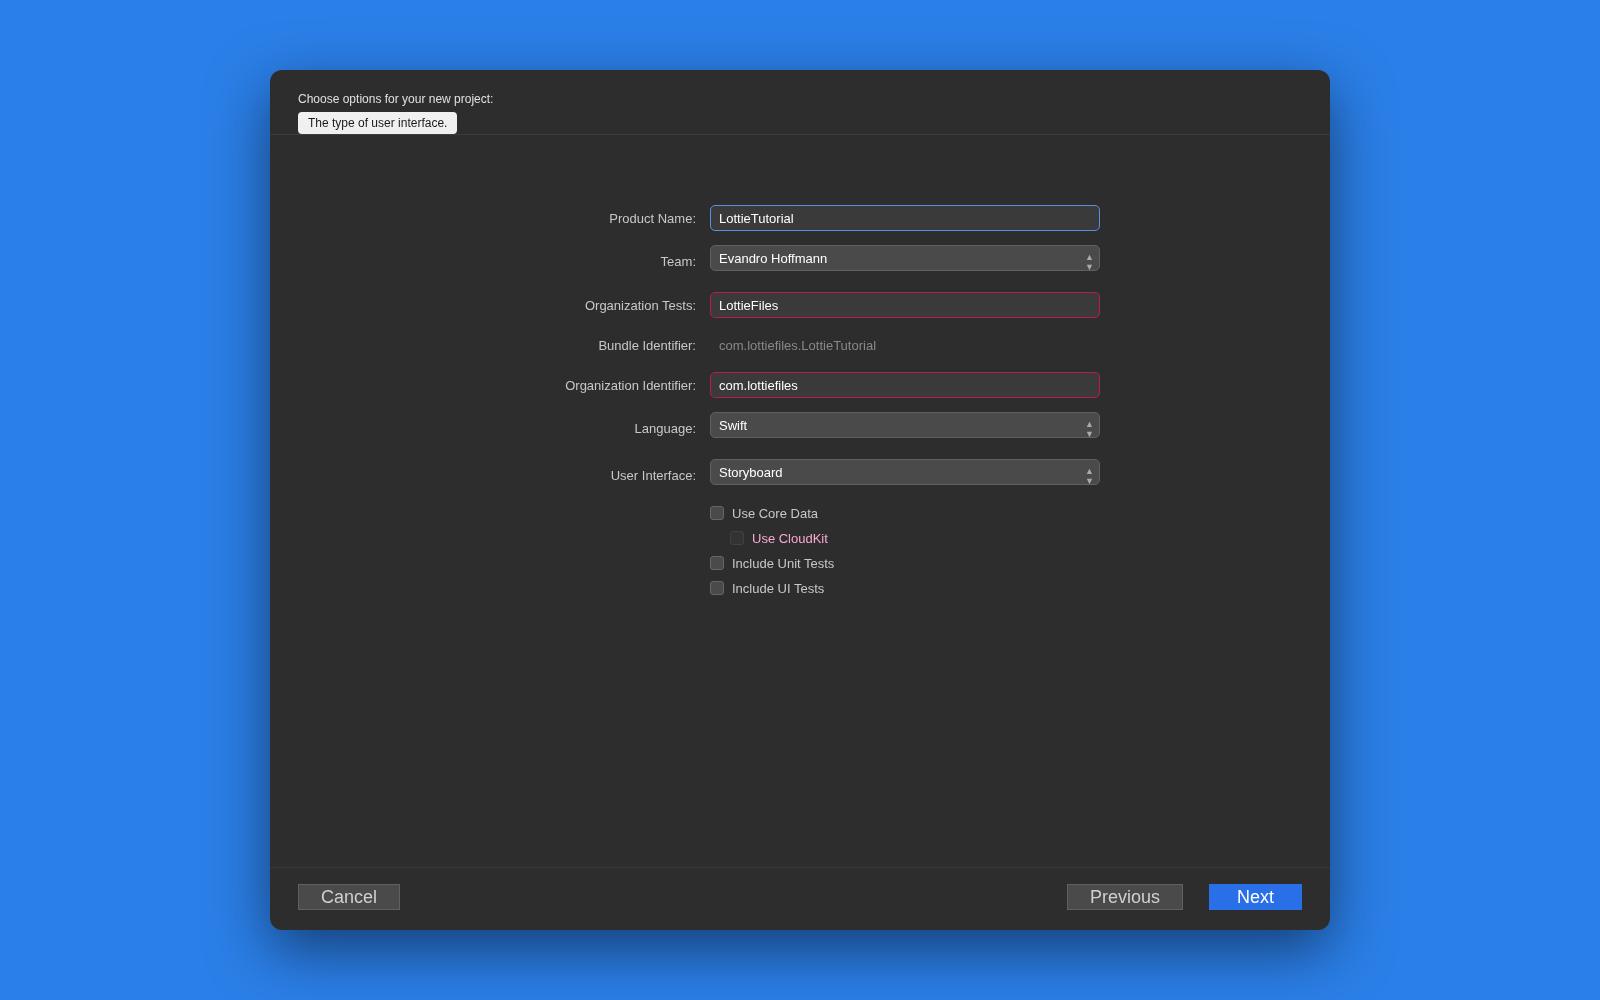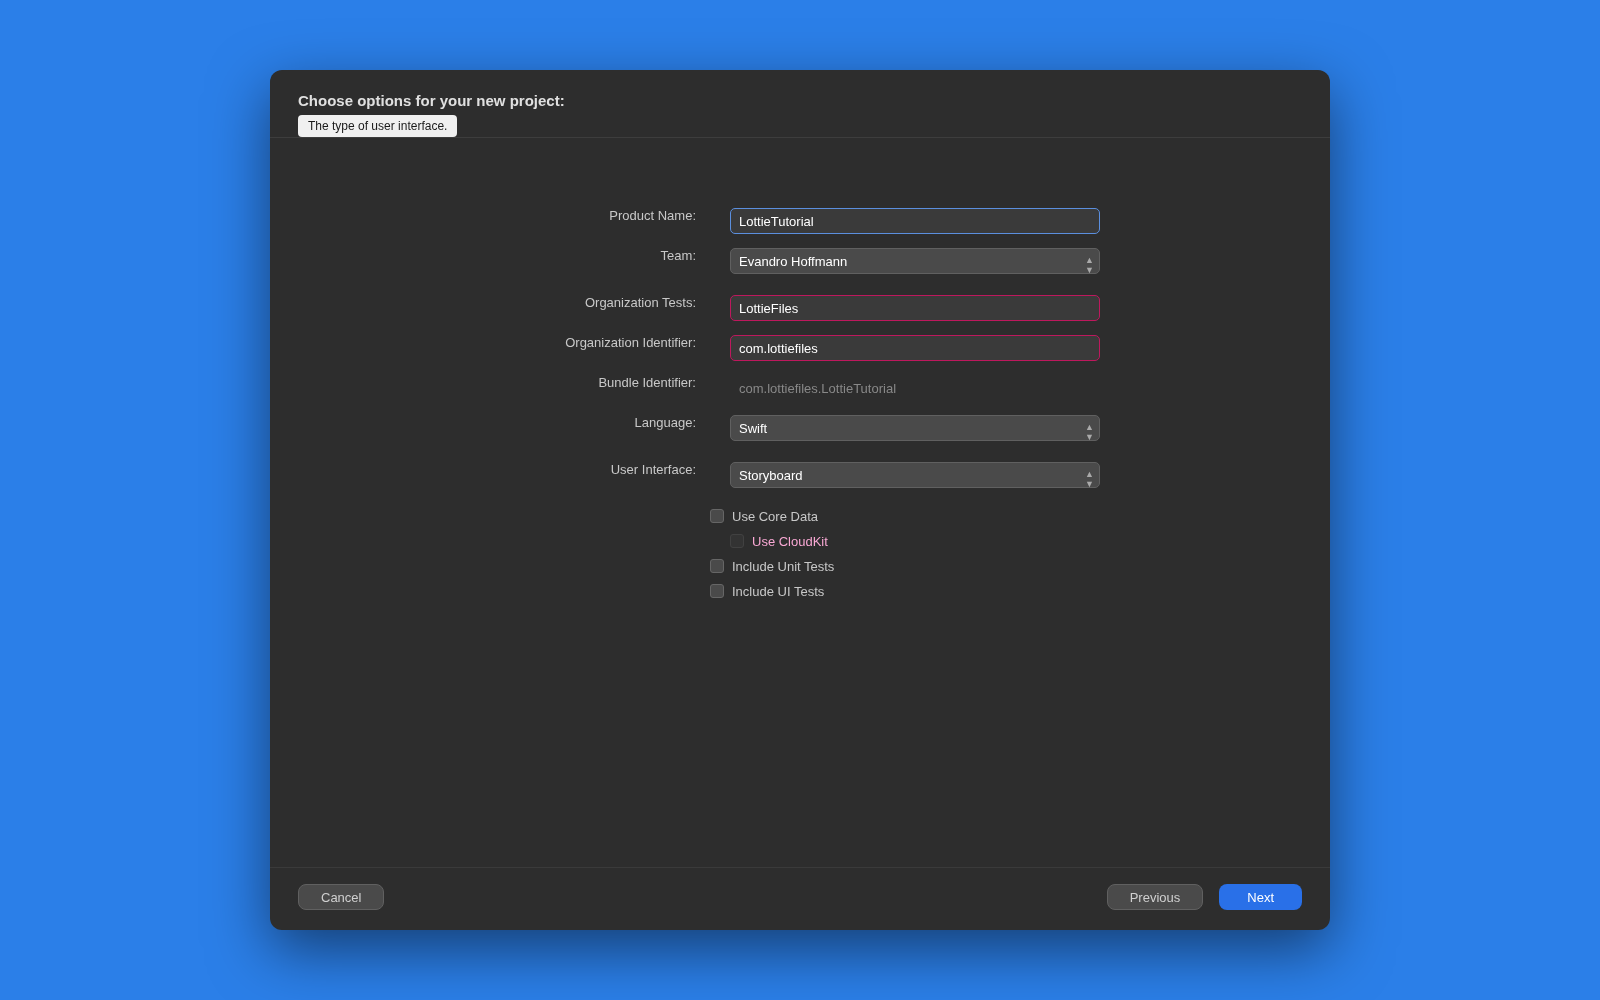--- a/index.html
+++ b/index.html
@@ -29,23 +29,23 @@
       flex-direction: column;
       position: relative;
     }
 
     .dialog-header {
       padding: 22px 28px 0 28px;
       position: relative;
     }
 
     .dialog-title {
-      font-size: 15px;
+      font-size: 12px;
       color: #e0e0e0;
-      font-weight: 700;
+      font-weight: 400;
       margin-bottom: 4px;
     }
 
     .tooltip {
       display: inline-block;
       background-color: #f0f0f0;
       color: #1a1a1a;
       font-size: 12px;
       padding: 4px 10px;
       border-radius: 4px;
@@ -59,22 +59,22 @@
       flex-direction: column;
       align-items: center;
     }
 
     .form-area {
       width: 600px;
     }
 
     .form-row {
       display: flex;
+      align-items: center;
       margin-bottom: 14px;
-      gap: 20px;
     }
 
     .form-label {
       width: 210px;
       text-align: right;
       padding-right: 14px;
       font-size: 13px;
       color: #c8c8c8;
       font-weight: 500;
       flex-shrink: 0;
@@ -180,28 +180,28 @@
     .dialog-footer {
       display: flex;
       align-items: center;
       justify-content: space-between;
       padding: 16px 28px 20px 28px;
       border-top: 1px solid #3a3a3a;
     }
 
     .footer-right {
       display: flex;
-      gap: 16px;
+      gap: 26px;
     }
 
     .btn {
       height: 26px;
       padding: 0 22px;
-      border-radius: 8px;
-      font-size: 13px;
+      border-radius: 0;
+      font-size: 18px;
       font-weight: 500;
       cursor: pointer;
       border: none;
       outline: none;
     }
 
     .btn-cancel {
       background-color: #4a4a4a;
       color: #d0d0d0;
       border: 1px solid #606060;
@@ -258,27 +258,27 @@
           </div>
         </div>
       </div>
 
       <div class="form-row">
         <label class="form-label">Organization Tests:</label>
         <input type="text" class="form-input no-border" value="LottieFiles" style="">
       </div>
 
       <div class="form-row">
+        <label class="form-label">Bundle Identifier:</label>
+        <input type="text" class="form-input readonly" readonly="" value="com.lottiefiles.LottieTutorial" style="">
+      </div>
+
+      <div class="form-row">
         <label class="form-label">Organization Identifier:</label>
         <input type="text" class="form-input no-border" value="com.lottiefiles" style="">
-      </div>
-
-      <div class="form-row">
-        <label class="form-label">Bundle Identifier:</label>
-        <input type="text" class="form-input readonly" readonly="" value="com.lottiefiles.LottieTutorial" style="">
       </div>
 
       <div class="form-row">
         <label class="form-label">Language:</label>
         <div class="form-select-wrapper">
           <select class="form-select">
             <option>Swift</option>
             <option>Objective-C</option>
           </select>
           <div class="select-arrows">

